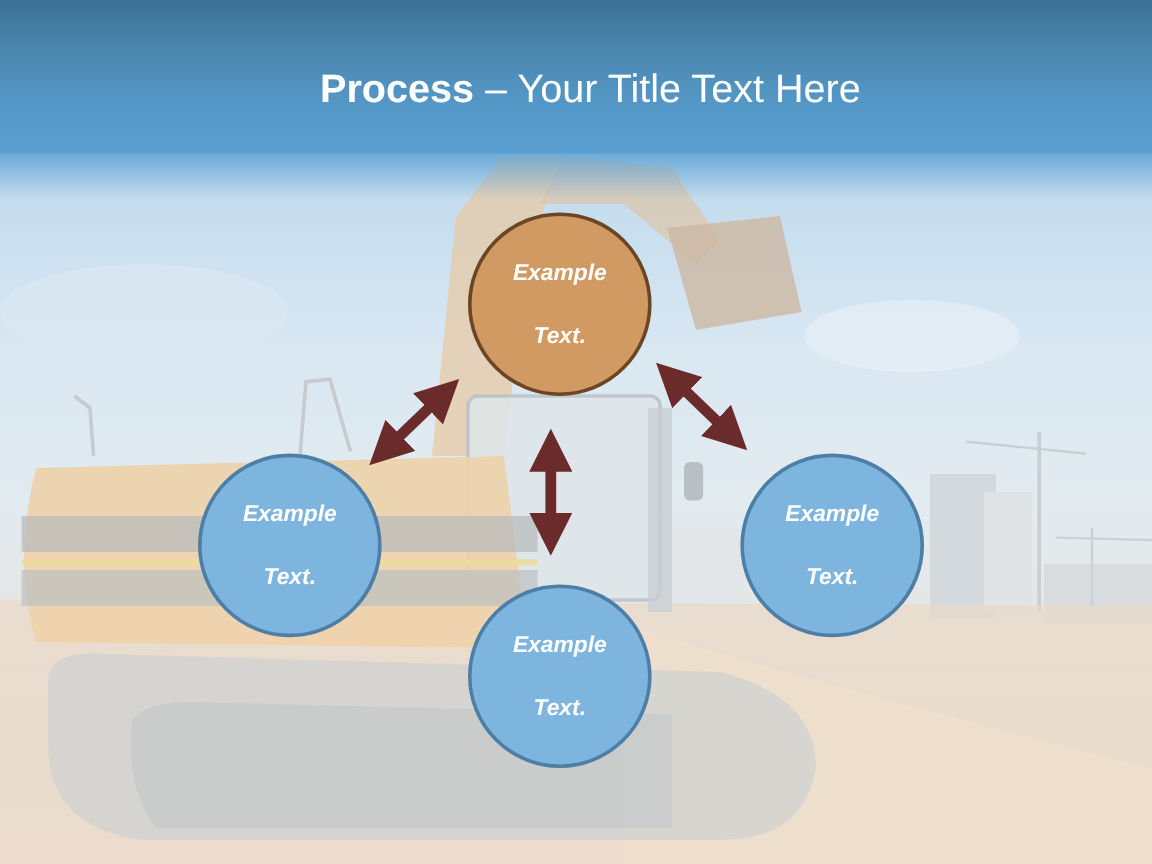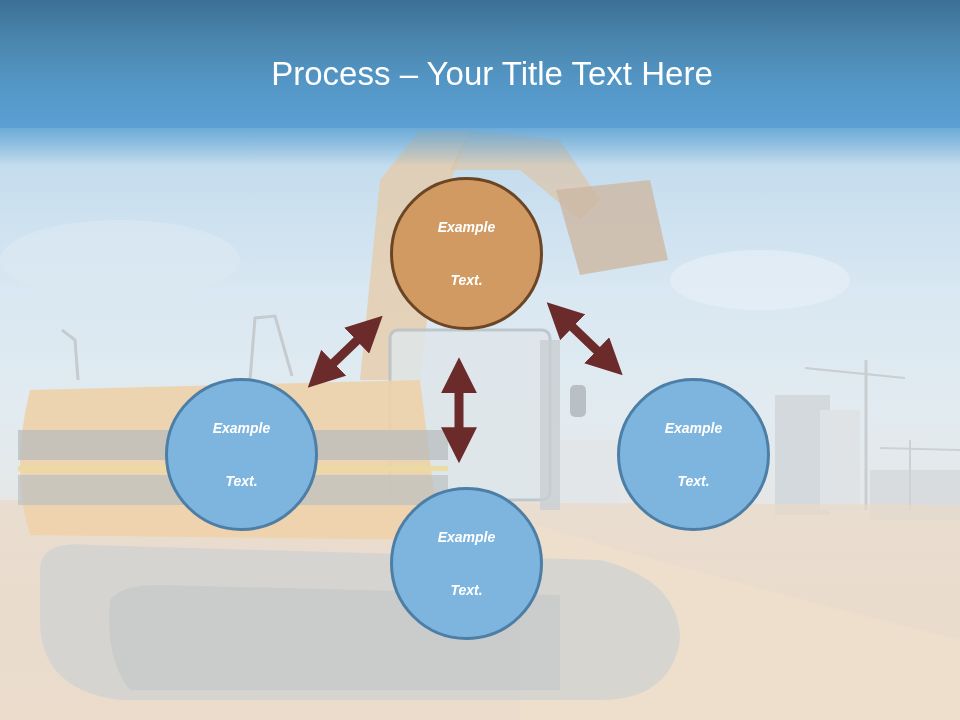--- a/index.html
+++ b/index.html
@@ -6,24 +6,24 @@
     body { width: 960px; height: 720px; overflow: hidden; position: relative; font-family: "Liberation Sans", "DejaVu Sans", sans-serif; }
     .slide { position: absolute; left: 0; top: 0; width: 960px; height: 720px; overflow: hidden;
       background: linear-gradient(180deg, #9cc6e6 0px, #c4dcee 160px, #dae8f2 300px, #e2ebf0 420px, #e6e6e4 520px, #ebe3da 620px, #ede4da 720px); }
     .bg-photo { position: absolute; left: 0; top: 0; width: 960px; height: 720px; }
     .header-band { position: absolute; left: 0; top: 0; width: 960px; height: 128px;
       background: linear-gradient(180deg, #3c6f94 0px, #4a86ad 40px, #5497c7 85px, #5aa0d2 128px); }
     .header-fade { position: absolute; left: 0; top: 126px; width: 960px; height: 40px;
       background: linear-gradient(180deg, rgba(90,160,210,0.85), rgba(150,195,228,0.0)); }
     .title { position: absolute; left: 0; top: 52px; width: 984px; text-align: center; color: #ffffff;
       font-size: 33px; line-height: 44px; white-space: nowrap; }
-    .title .bold { font-weight: normal; }
+    .title .bold { font-weight: bold; }
     .circle { position: absolute; width: 153px; height: 153px; border-radius: 50%; box-sizing: border-box;
       display: flex; flex-direction: column; align-items: center; justify-content: center; color: #ffffff;
-      font-style: italic; font-weight: bold; font-size: 14px; line-height: 29px; text-align: center; gap: 24px; }
+      font-style: italic; font-weight: bold; font-size: 19px; line-height: 29px; text-align: center; gap: 24px; }
     .circle.blue { background: #7db5df; border: 3px solid #4d7ea6; }
     .circle.orange { background: #d09a62; border: 3px solid #6b4524; }
     .arrows { position: absolute; left: 0; top: 0; width: 960px; height: 720px; pointer-events: none; }
   </style>
 </head>
 <body>
 
 <div class="slide">
 
   <svg class="bg-photo" viewBox="0 0 960 720" xmlns="http://www.w3.org/2000/svg">

